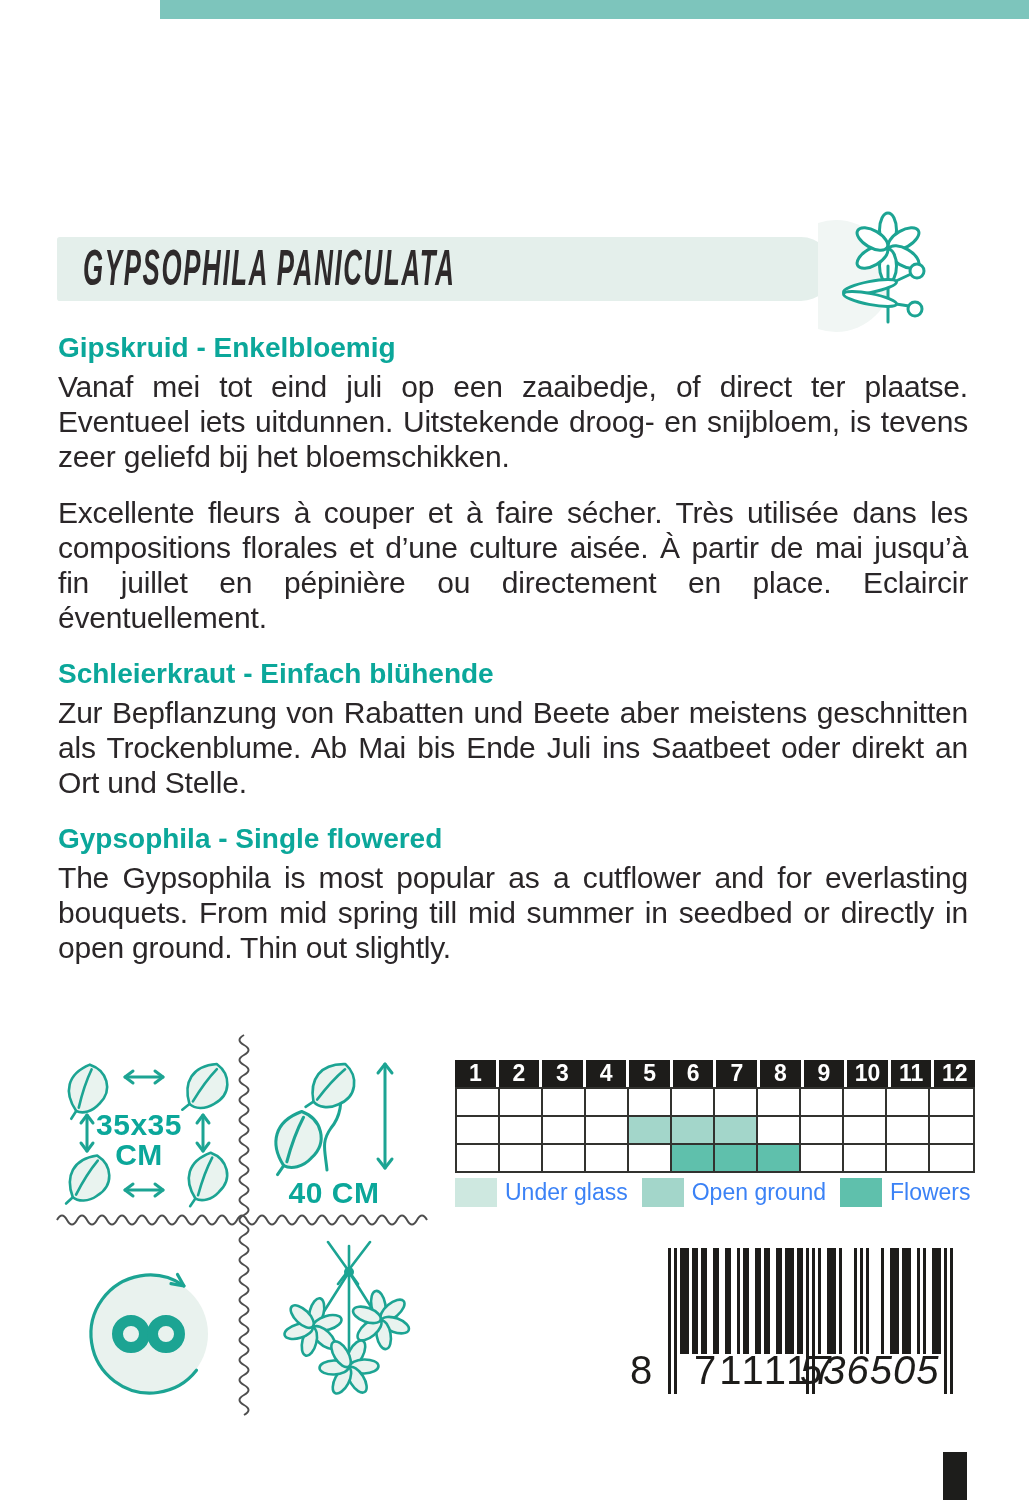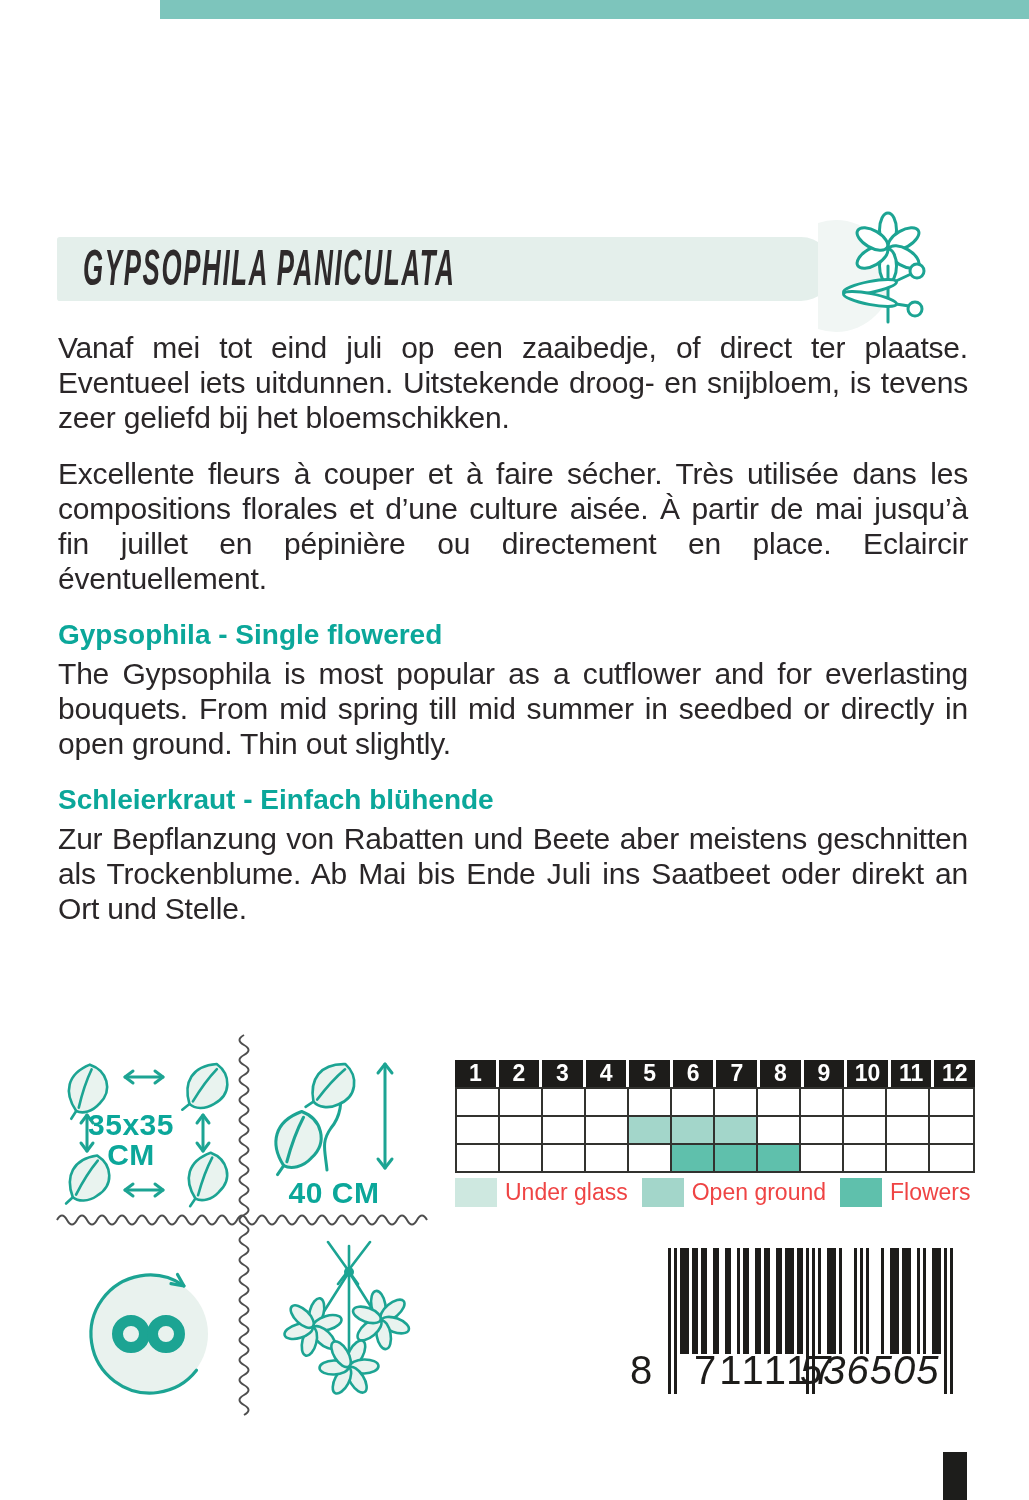--- a/index.html
+++ b/index.html
@@ -35,21 +35,21 @@
            font-size:23px; font-weight:bold; text-align:center; }
   .cal-body { display:grid; grid-template-columns:repeat(12,1fr);
               border:2px solid #32322f; border-top-width:2px; }
   .cal-c { height:26px; border-right:2px solid #32322f; border-bottom:2px solid #32322f; }
   .cal-c.last-col { border-right:none; }
   .cal-c.last-row { border-bottom:none; }
 
   
   .legend { position:absolute; left:455px; top:1178px; width:540px; display:flex; align-items:center; }
   .lg-sw { width:42px; height:29px; display:inline-block; flex:none; }
-  .lg-tx { font-size:23px; color:#ef4444; margin:0 14px 0 8px; white-space:nowrap; }
+  .lg-tx { font-size:23px; color:#3b82f6; margin:0 14px 0 8px; white-space:nowrap; }
 
   
   .distributor { position:absolute; left:467px; top:1244px; color:#1f1c1d; }
   .dist-brand { font-size:24px; font-weight:bold; line-height:28px; }
   .dist-line { font-size:22.5px; line-height:25.5px; }
 
   
   .barcode { position:absolute; left:632px; top:1248px; width:340px; height:152px; }
   #bars { position:absolute; left:36px; top:0; font-size:0; white-space:nowrap; }
   .bc-m { display:inline-block; width:3px; height:106px; vertical-align:top; }
@@ -91,32 +91,33 @@
       <line x1="78" y1="94" x2="91" y2="96"></line>
       <ellipse cx="52" cy="77" rx="27" ry="5.5" fill="#ffffff" transform="rotate(-11 52 77)"></ellipse>
       <ellipse cx="52" cy="89" rx="27" ry="5.5" fill="#ffffff" transform="rotate(11 52 89)"></ellipse>
       <circle cx="99" cy="61" r="7" fill="#ffffff"></circle>
       <circle cx="97" cy="99" r="7" fill="#ffffff"></circle>
     </g>
   </svg>
 
   <div class="sections">
     <section class="lang-section">
+      <h2>Gipskruid - Enkelbloemig</h2>
       <p>Vanaf mei tot eind juli op een zaaibedje, of direct ter plaatse. Eventueel iets uitdunnen. Uitstekende droog- en snijbloem, is tevens zeer geliefd bij het bloemschikken.</p>
     </section>
     <section class="lang-section">
       <p>Excellente fleurs à couper et à faire sécher. Très utilisée dans les compositions florales et d’une culture aisée. À partir de mai jusqu’à fin juillet en pépinière ou directement en place. Eclaircir éventuellement.</p>
+    </section>
+    <section class="lang-section">
+      <h2>Schleierkraut - Einfach blühende</h2>
+      <p>Zur Bepflanzung von Rabatten und Beete aber meistens geschnitten als Trockenblume. Ab Mai bis Ende Juli ins Saatbeet oder direkt an Ort und Stelle.</p>
     </section>
     <section class="lang-section">
       <h2>Gypsophila - Single flowered</h2>
       <p>The Gypsophila is most popular as a cutflower and for everlasting bouquets. From mid spring till mid summer in seedbed or directly in open ground. Thin out slightly.</p>
-    </section>
-    <section class="lang-section">
-      <h2>Schleierkraut - Einfach blühende</h2>
-      <p>Zur Bepflanzung von Rabatten und Beete aber meistens geschnitten als Trockenblume. Ab Mai bis Ende Juli ins Saatbeet oder direkt an Ort und Stelle.</p>
     </section>
   </div>
 
   <svg class="icon" style="left:57px; top:1053px;" width="185" height="155" viewBox="0 0 185 155">
     <defs>
       <g id="leaf" stroke="#1ca493" stroke-width="2.6" stroke-linejoin="round" stroke-linecap="round">
         <path d="M8 46 C -2 26 4 8 28 2 C 44 10 48 30 32 42 C 24 49 14 50 8 46 Z" fill="#e9f3ef"></path>
         <path d="M11 43 C 16 30 23 16 29 7" fill="none"></path>
         <path d="M8 46 L 2 53" fill="none"></path>
       </g>
@@ -133,21 +134,21 @@
         <polyline points="76,131 68,137 76,143"></polyline>
         <polyline points="98,131 106,137 98,143"></polyline>
       <line x1="30" y1="62" x2="30" y2="98"></line>
         <polyline points="24,70 30,62 36,70"></polyline>
         <polyline points="24,90 30,98 36,90"></polyline>
       <line x1="146" y1="62" x2="146" y2="98"></line>
         <polyline points="140,70 146,62 152,70"></polyline>
         <polyline points="140,90 146,98 152,90"></polyline>
     </g>
   </svg>
-  <div class="teal-label" style="left:72px; top:1110px; width:118px;">
+  <div class="teal-label" style="left:80px; top:1110px; width:118px;">
     <div>35x35</div>
     <div>CM</div>
   </div>
 
   <svg class="icon" style="left:255px; top:1050px;" width="180" height="130" viewBox="0 0 180 130">
     <g stroke="#1ca493" stroke-width="3" fill="none" stroke-linecap="round">
       <path d="M72 120 C 70 100 66 92 76 78 C 86 66 88 52 84 34"></path>
     </g>
     <use href="#leaf" transform="translate(56,10) rotate(16 24 24) scale(1.02)"></use>
     <use href="#leaf" transform="translate(16,60) rotate(-6 24 24) scale(1.18)"></use>

